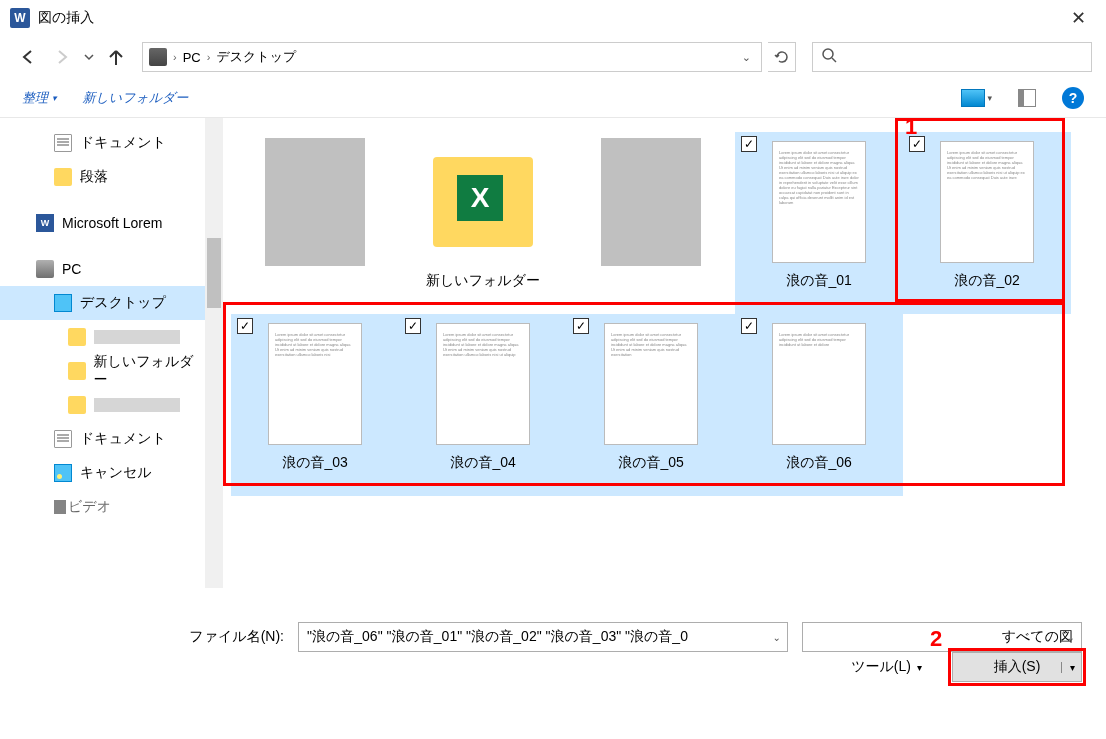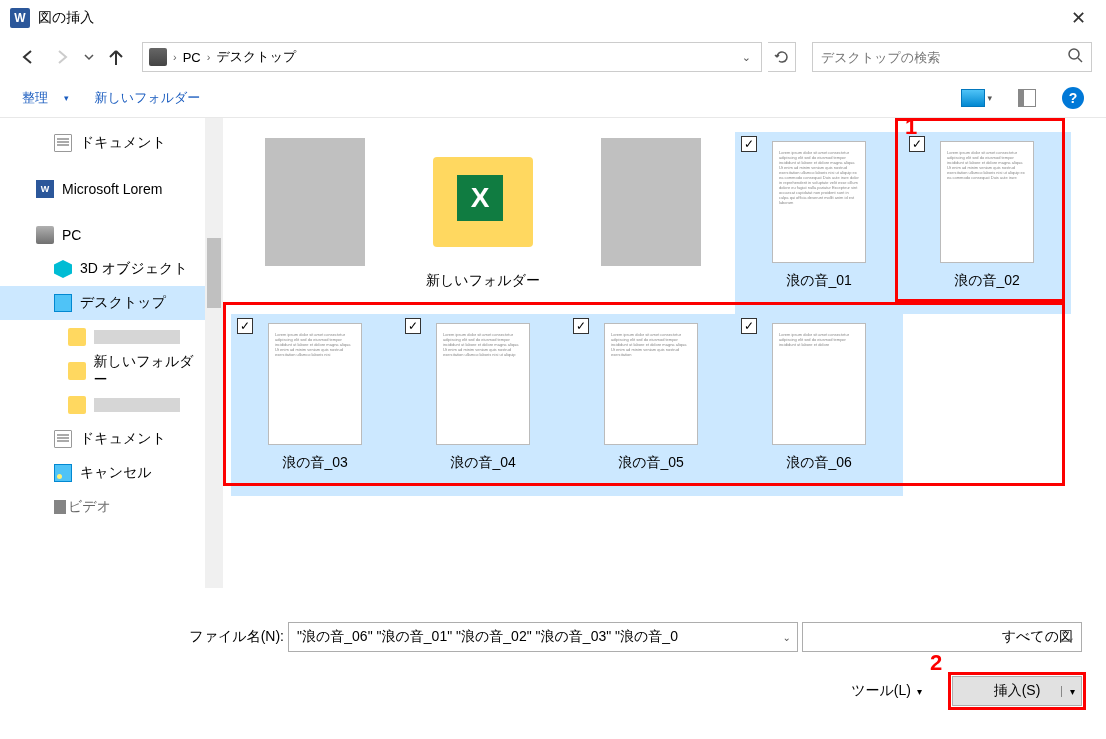--- a/index.html
+++ b/index.html
@@ -21,21 +21,21 @@
 .addressbar .crumb { font-size: 13px; color: #000; }
 .addressbar .spacer { flex: 1; }
 .addressbar .drop { color: #555; font-size: 11px; padding: 0 4px; }
 .refresh { width: 28px; height: 30px; border: 1px solid #ccc; border-left: none; display: flex; align-items: center; justify-content: center; cursor: pointer; }
 .searchbox { width: 280px; height: 30px; border: 1px solid #ccc; margin-left: 10px; display: flex; align-items: center; padding: 0 8px; }
 .searchbox input { flex: 1; border: none; outline: none; font-size: 13px; color: #888; }
 .searchbox .sicon { color: #555; }
 
 
 .toolbar { height: 40px; display: flex; align-items: center; padding: 0 22px; gap: 26px; border-bottom: 1px solid #e8e8e8; }
-.toolbar .tbtn { font-size: 13px; color: #1a5cbf; cursor: pointer; display: flex; align-items: center; gap: 16px; }
+.toolbar .tbtn { font-size: 13px; color: #1a5cbf; cursor: pointer; display: flex; align-items: center; gap: 4px; font-style: italic; }
 .toolbar .spacer { flex: 1; }
 .toolbar .viewicon { width: 24px; height: 18px; background: linear-gradient(#4fc3f7,#0288d1); border: 1px solid #0277bd; }
 .toolbar .prevpane { width: 18px; height: 18px; border: 1px solid #888; border-left: 6px solid #888; cursor: pointer; }
 .toolbar .help { width: 22px; height: 22px; border-radius: 50%; background: #0078d7; color: #fff; display: flex; align-items: center; justify-content: center; font-size: 14px; font-weight: bold; cursor: pointer; }
 
 
 .body { display: flex; height: 470px; }
 .tree { width: 205px; overflow: hidden; padding-top: 8px; }
 .scrollbar { width: 18px; background: #f0f0f0; position: relative; }
 .scrollbar .thumb { position: absolute; left: 2px; right: 2px; top: 120px; height: 70px; background: #c0c0c0; }
@@ -70,21 +70,21 @@
 .cell .thumb .pageimg { width: 94px; height: 122px; background:#fff; border:1px solid #bbb; padding:8px 6px; overflow:hidden; font-size:4px; line-height:5px; color:#888; }
 .cell .lbl { font-size: 14px; color:#000; margin-top:6px; text-align:center; }
 .cell .chk { position:absolute; top:4px; left:6px; width:16px; height:16px; border:1px solid #333; background:#fff; display:flex; align-items:center; justify-content:center; font-size:12px; }
 
 
 .redbox { position:absolute; border:3px solid #fc0000; pointer-events:none; }
 .redlabel { position:absolute; color:#fc0000; font-size:22px; font-weight:bold; pointer-events:none; }
 
 
 .bottom { padding: 34px 24px 12px 24px; }
-.row { display:flex; align-items:center; gap:4px; margin-bottom:24px; }
+.row { display:flex; align-items:center; gap:14px; margin-bottom:0; }
 .row .lbl { width: 260px; text-align:right; font-size:14px; }
 .row .combo { flex:1; height:30px; border:1px solid #adadad; display:flex; align-items:center; padding: 0 8px; font-size:14px; color:#000; position:relative; min-width:0; }
 .row .combo .drop { position:absolute; right:6px; font-size:10px; color:#555; }
 .row .combo.filter { flex:0 0 280px;justify-content:flex-end; }
 .row2 { display:flex; align-items:center; justify-content:flex-end; gap:14px; }
 .row2 .tools { font-size:14px; display:flex; align-items:center; gap:6px; cursor:pointer; margin-right: 16px; }
 .row2 .btn { width:130px; height:30px; border:1px solid #adadad; background:#e1e1e1; display:flex; align-items:center; justify-content:center; font-size:14px; cursor:pointer; position:relative; }
 .row2 .btn.split .sdrop { position:absolute; right:6px; border-left:1px solid #888; padding-left:8px; font-size:10px; }
 </style>
 </head>
@@ -125,21 +125,20 @@
     <span class="crumb">デスクトップ</span>
     <span class="spacer"></span>
     <span class="drop">⌄</span>
   </div>
   <div class="refresh">
     <svg width="16" height="16">
         <path d="M3 8a5 5 0 1 1 2 4 M3 8l-2-2 M3 8l2-2" stroke="#555" stroke-width="1.5" fill="none"></path>
       </svg>
   </div>
   <div class="searchbox">
-    <input placeholder="デスクトップの検索" style="">
     <span class="sicon">
       <svg width="16" height="16">
           <circle cx="7" cy="7" r="5" stroke="#555" stroke-width="1.5" fill="none"></circle>
           <path d="M11 11 L15 15" stroke="#555" stroke-width="1.5"></path>
         </svg>
     </span>
   </div>
 </div>
 
 <div class="toolbar">
@@ -156,33 +155,33 @@
   <span class="prevpane"></span>
   <span class="help">?</span>
 </div>
 
 <div class="body">
   <div class="tree">
     <div class="item l2">
         <span class="ico doc"></span>
         <span>ドキュメント</span>
       </div>
+    <div class="item l2">
+        <span class="ico folder"></span>
+        <span>段落</span>
+      </div>
     <div style="height:12px"></div>
     <div class="item">
         <span class="ico word">W</span>
         <span>Microsoft Lorem</span>
       </div>
     <div style="height:12px"></div>
     <div class="item">
         <span class="ico pc"></span>
         <span>PC</span>
-      </div>
-    <div class="item l2">
-        <span class="ico cube"></span>
-        <span>3D オブジェクト</span>
       </div>
     <div class="item l2 selected">
         <span class="ico blue"></span>
         <span>デスクトップ</span>
       </div>
     <div class="item l3">
         <span class="ico folder"></span>
         <span style="width:86px;height:14px;background:#d6d6d6"></span>
       </div>
     <div class="item l3">

